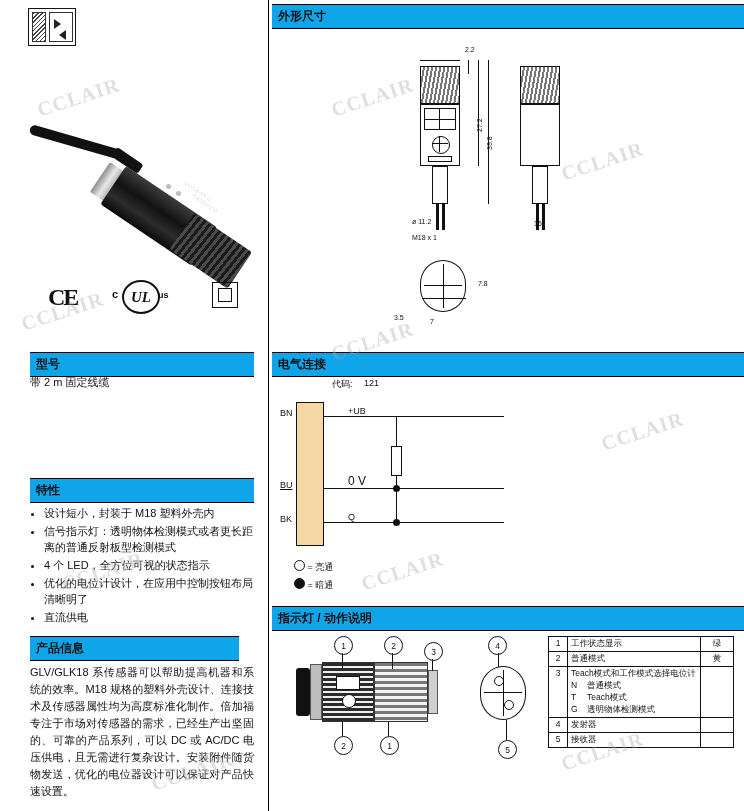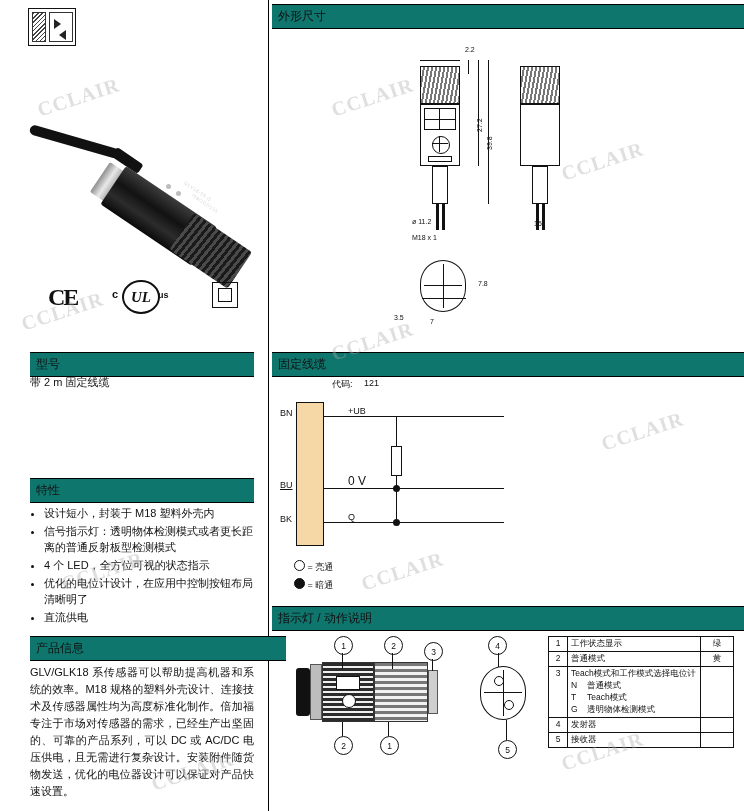--- a/index.html
+++ b/index.html
@@ -14,24 +14,24 @@
   }
   .page{position:absolute;inset:0;}
 
   
   .left-col{position:absolute;left:0;top:0;width:266px;height:811px;}
   .right-col{position:absolute;left:272px;top:0;width:472px;height:811px;}
   .vdiv{position:absolute;left:268px;top:0;width:1px;height:811px;background:#000;}
 
   
   .sec-head{
-    background:#0f766e;
+    background:#0ea5e9;
     border-top:1px solid #000;
     border-bottom:1px solid #000;
-    font-weight:normal;
+    font-weight:bold;
     font-size:12px;
     padding:3px 6px;
     box-sizing:border-box;
   }
 
   
   .symbol-box{
     position:absolute;left:28px;top:8px;width:48px;height:38px;
     border:1px solid #111;background:#fff;box-sizing:border-box;
   }
@@ -192,21 +192,21 @@
     <div class="left-sec" style="top:500px;">
       <ul class="feat">
         <li>设计短小，封装于 M18 塑料外壳内</li>
         <li>信号指示灯：透明物体检测模式或者更长距离的普通反射板型检测模式</li>
         <li>4 个 LED，全方位可视的状态指示</li>
         <li>优化的电位计设计，在应用中控制按钮布局清晰明了</li>
         <li>直流供电</li>
       </ul>
     </div>
 
-    <div class="sec-head" style="position:absolute;left:30px;top:636px;width:256px;">产品信息</div>
+    <div class="sec-head" style="position:absolute;left:30px;top:636px;width:209px;">产品信息</div>
     <div class="left-sec" style="top:658px;">
       <div class="prodinfo">GLV/GLK18 系传感器可以帮助提高机器和系统的效率。M18 规格的塑料外壳设计、连接技术及传感器属性均为高度标准化制作。倍加福专注于市场对传感器的需求，已经生产出坚固的、可靠的产品系列，可以 DC 或 AC/DC 电压供电，且无需进行复杂设计。安装附件随货物发送，优化的电位器设计可以保证对产品快速设置。</div>
     </div>
   </div>
 
   <div class="right-col">
 
     <div class="sec-head r-sec" style="top:4px;">外形尺寸</div>
 
     <div class="dim-area">
@@ -250,21 +250,21 @@
       <div style="position:absolute;left:148px;top:238px;width:46px;height:52px;border:1px solid #111;
                   border-radius:50% 50% 50% 50%/ 45% 45% 45% 45%;box-sizing:border-box;background:#fff;"></div>
       <div class="ln" style="left:152px;top:263px;width:38px;height:1px;"></div>
       <div class="ln" style="left:171px;top:242px;width:1px;height:44px;"></div>
       <div class="ln" style="left:150px;top:276px;width:44px;height:1px;"></div>
       <div class="dimtxt" style="left:206px;top:258px;">7.8</div>
       <div class="dimtxt" style="left:122px;top:292px;">3.5</div>
       <div class="dimtxt" style="left:158px;top:296px;">7</div>
     </div>
 
-    <div class="sec-head r-sec" style="top:352px;">固定线缆</div>
+    <div class="sec-head r-sec" style="top:352px;">电气连接</div>
 
     <div class="r-sec" style="top:374px;height:232px;">
       <div class="code-lbl" style="left:20px;top:4px;margin-left:40px;">代码:</div>
       <div class="code-lbl" style="left:92px;top:4px;">121</div>
 
       <div class="term-box orange" style="left:24px;top:28px;width:28px;height:144px;"></div>
 
       <div style="position:absolute;left:8px;top:34px;font-size:9px;">BN</div>
       <div style="position:absolute;left:8px;top:106px;font-size:9px;text-decoration:underline;">BU</div>
       <div style="position:absolute;left:8px;top:140px;font-size:9px;">BK</div>

